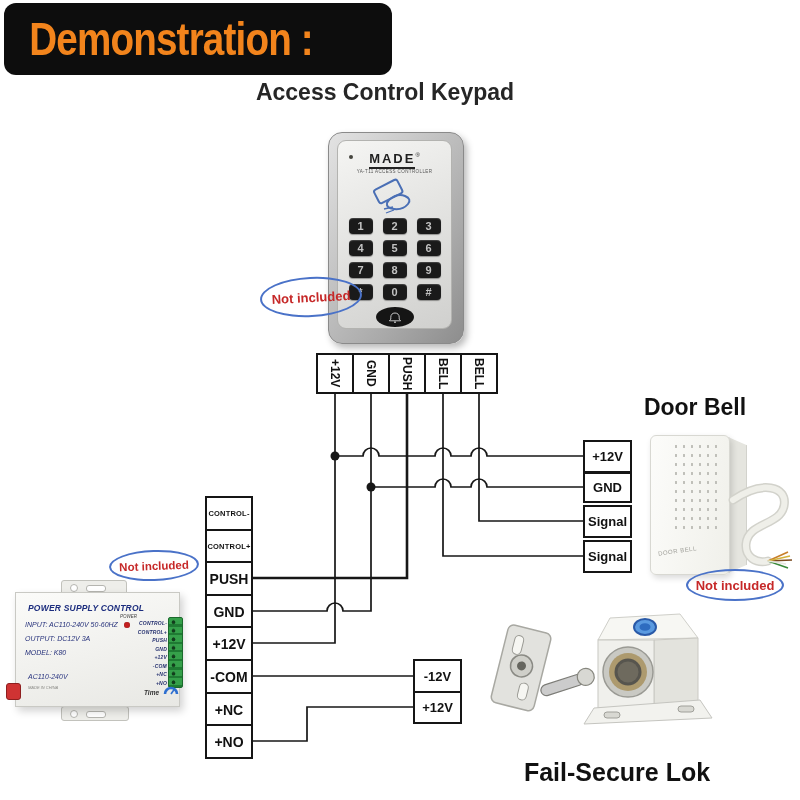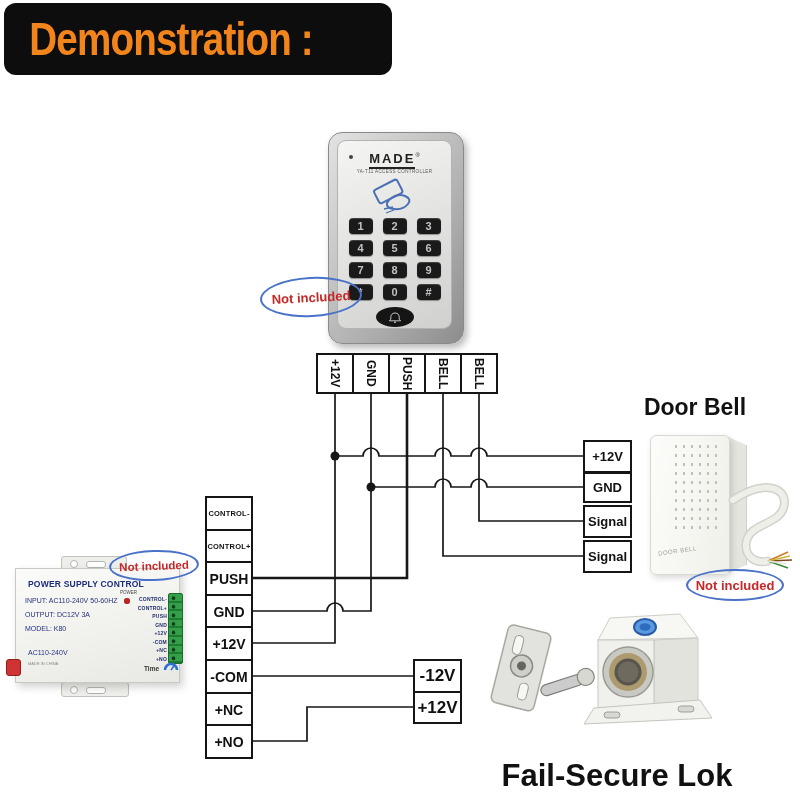--- a/index.html
+++ b/index.html
@@ -11,21 +11,21 @@
   .banner{left:4px;top:3px;width:388px;height:72px;background:#0d0d0d;border-radius:12px;}
   .banner-text{display:block;padding-left:30px;line-height:72px;font-size:46px;font-weight:bold;
                color:#f2841c;white-space:nowrap;transform:scaleX(.84);transform-origin:left center;
                letter-spacing:-1px;}
   .subtitle{left:240px;top:79px;width:290px;text-align:center;font-size:23px;font-weight:bold;color:#262626;}
 
   
   .caption{font-weight:bold;color:#111;}
   .cap-ps{left:16px;top:702px;font-size:28px;}
   .cap-bell{left:605px;top:394px;width:180px;text-align:center;font-size:23px;}
-  .cap-lock{left:492px;top:758px;width:250px;text-align:center;font-size:31px;}
+  .cap-lock{left:492px;top:758px;width:250px;text-align:center;font-size:25px;}
 
   
   .badge{border:2px solid #4a72c8;border-radius:50%;display:flex;align-items:center;justify-content:center;
          color:#c62828;font-weight:bold;z-index:6;background:transparent;}
   .badge1{left:260px;top:277px;width:98px;height:36px;font-size:13px;transform:rotate(-3deg);}
   .badge2{left:109px;top:550px;width:86px;height:27px;font-size:11.5px;transform:rotate(-2deg);}
   .badge3{left:686px;top:569px;width:94px;height:28px;font-size:13px;}
 
   
   .wires{left:0;top:0;z-index:1;}
@@ -35,21 +35,21 @@
   .kp-term{box-sizing:border-box;width:38px;height:41px;border:2px solid #151515;background:#fff;
            display:flex;align-items:center;justify-content:center;writing-mode:vertical-rl;
            text-orientation:mixed;font-size:12px;font-weight:bold;color:#111;letter-spacing:0;}
   .kp-term + .kp-term{margin-left:-2px;}
 
   .ps-cell,.db-cell,.lk-cell{box-sizing:border-box;border:2px solid #151515;background:#fff;z-index:3;
            display:flex;align-items:center;justify-content:center;font-weight:bold;color:#111;}
   .ps-cell{left:205px;width:48px;height:35px;font-size:14px;}
   .ps-cell.small{font-size:7.5px;letter-spacing:.2px;}
   .db-cell{left:583px;width:49px;font-size:13px;}
-  .lk-cell{left:413px;width:49px;font-size:17px;}
+  .lk-cell{left:413px;width:49px;font-size:13px;}
 
   
   .keypad{left:328px;top:132px;width:134px;height:210px;border-radius:14px;
           background:linear-gradient(125deg,#e3e3e3,#a9a9a9 70%,#8d8d8d);
           border:1px solid #8a8a8a;box-shadow:3px 4px 7px rgba(0,0,0,.28);z-index:2;}
   .kp-panel{position:absolute;left:8px;top:7px;right:11px;bottom:14px;border-radius:9px;
             background:linear-gradient(155deg,#f5f5f3,#d0d0ce);border:1px solid #b3b3b0;}
   .kp-led{position:absolute;left:11px;top:14px;width:4px;height:4px;border-radius:50%;background:#45453e;}
   .kp-brandrow{margin-top:8px;text-align:center;}
   .kp-brand{font-size:13px;font-weight:bold;letter-spacing:2px;color:#1f1f1f;border-bottom:2px solid #222;
@@ -58,21 +58,21 @@
   .kp-model{margin-top:2px;text-align:center;font-size:4.5px;letter-spacing:.4px;color:#555;}
   .kp-card{display:block;margin:2px auto 0;}
   .kp-keys{width:92px;margin:0 auto;display:grid;grid-template-columns:repeat(3,24px);
            justify-content:space-between;row-gap:6px;}
   .key{height:16px;background:#1a1a1a;border-radius:4px;color:#c2c2c2;font-size:11px;font-weight:bold;
        line-height:16px;text-align:center;box-shadow:inset 0 1px 1px rgba(255,255,255,.18),0 1px 1px rgba(0,0,0,.35);}
   .kp-bell{width:38px;height:20px;background:#151515;border-radius:50%;margin:7px auto 0;
            display:flex;align-items:center;justify-content:center;}
 
   
-  .psdev{left:14px;top:556px;width:190px;height:145px;z-index:2;}
+  .psdev{left:14px;top:580px;width:190px;height:145px;z-index:2;font-style:italic;}
   .ps-tab{position:absolute;height:13px;background:#eeeeea;border:1px solid #c2c2bc;border-radius:3px;}
   .ps-tab .hole{position:absolute;left:8px;top:3px;width:6px;height:6px;border-radius:50%;
                 background:#fff;border:1px solid #b5b5b0;}
   .ps-tab .slot{position:absolute;left:24px;top:4px;width:18px;height:5px;border-radius:3px;
                 background:#fff;border:1px solid #b5b5b0;}
   .ps-body{position:absolute;left:1px;top:12px;width:163px;height:113px;border:1px solid #c9c9c4;
            background:linear-gradient(165deg,#fbfbf9,#e8e8e4);box-shadow:3px 4px 8px rgba(0,0,0,.18);}
   .ps-title{position:absolute;left:12px;top:10px;font-size:8.5px;font-weight:bold;color:#1c2d7e;letter-spacing:.2px;}
   .ps-spec{position:absolute;left:9px;font-size:7px;color:#25307a;white-space:nowrap;}
   .ps-rating{position:absolute;left:12px;top:80px;font-size:7px;color:#2a3580;}
@@ -126,20 +126,21 @@
       <path d="M252 676 L415 676"></path>
       <path d="M252 741 L307 741 L307 707 L415 707"></path>
     </g>
     <circle cx="335" cy="456" r="4.5" fill="#171717"></circle>
     <circle cx="371" cy="487" r="4.5" fill="#171717"></circle>
   </svg>
 
   <div class="abs banner">
     <span class="banner-text">Demonstration :</span>
   </div>
+  <div class="abs subtitle">Access Control Keypad</div>
 
   <div class="abs keypad">
     <div class="kp-panel">
       <span class="kp-led"></span>
       <div class="kp-brandrow">
         <span class="kp-brand">MADE</span><span class="kp-reg">®</span>
       </div>
       <div class="kp-model">YA-T11 ACCESS CONTROLLER</div>
       <svg class="kp-card" width="54" height="42" viewBox="0 0 54 42">
         <g stroke="#4a6fb5" fill="none" stroke-width="2">

